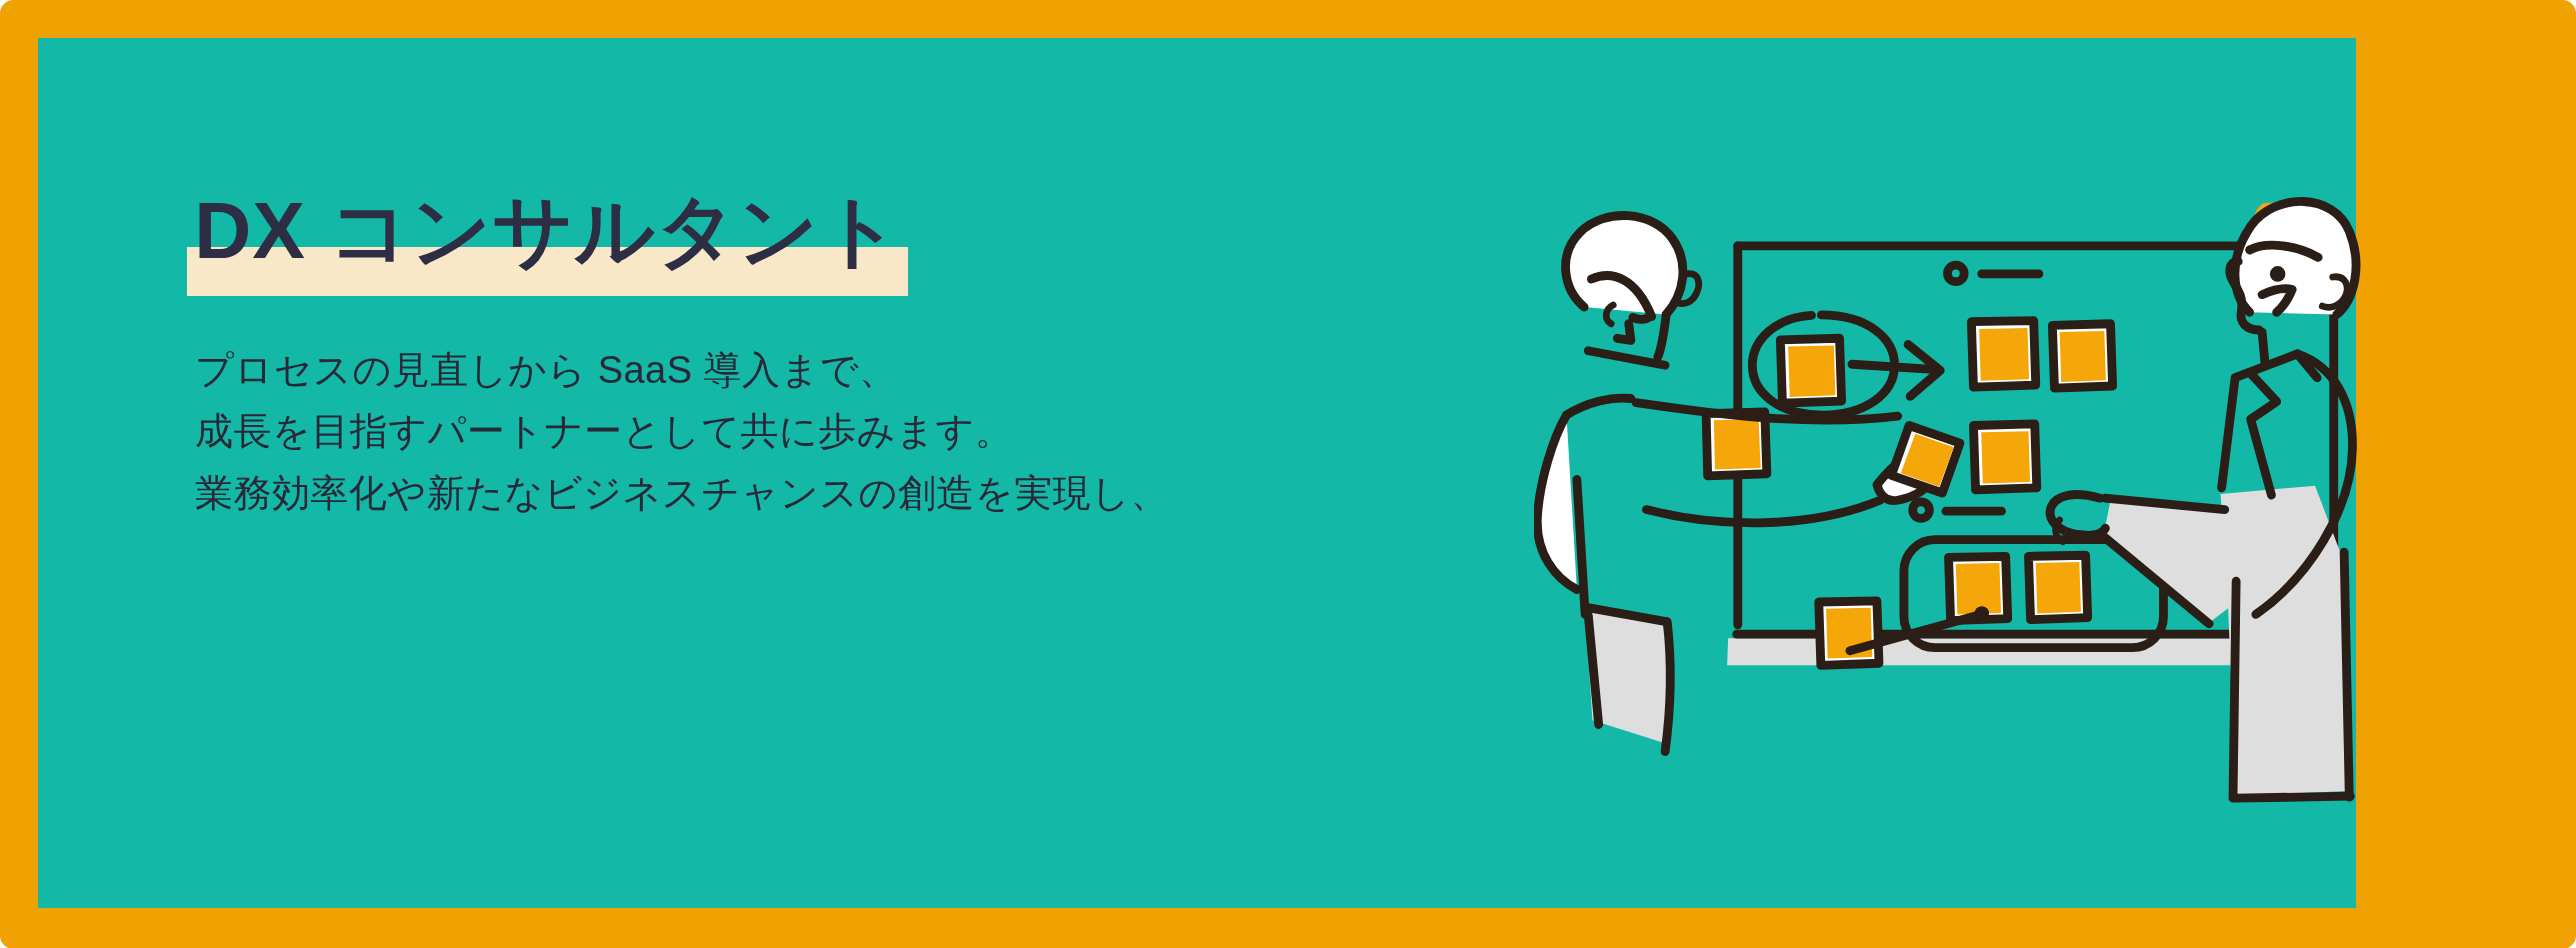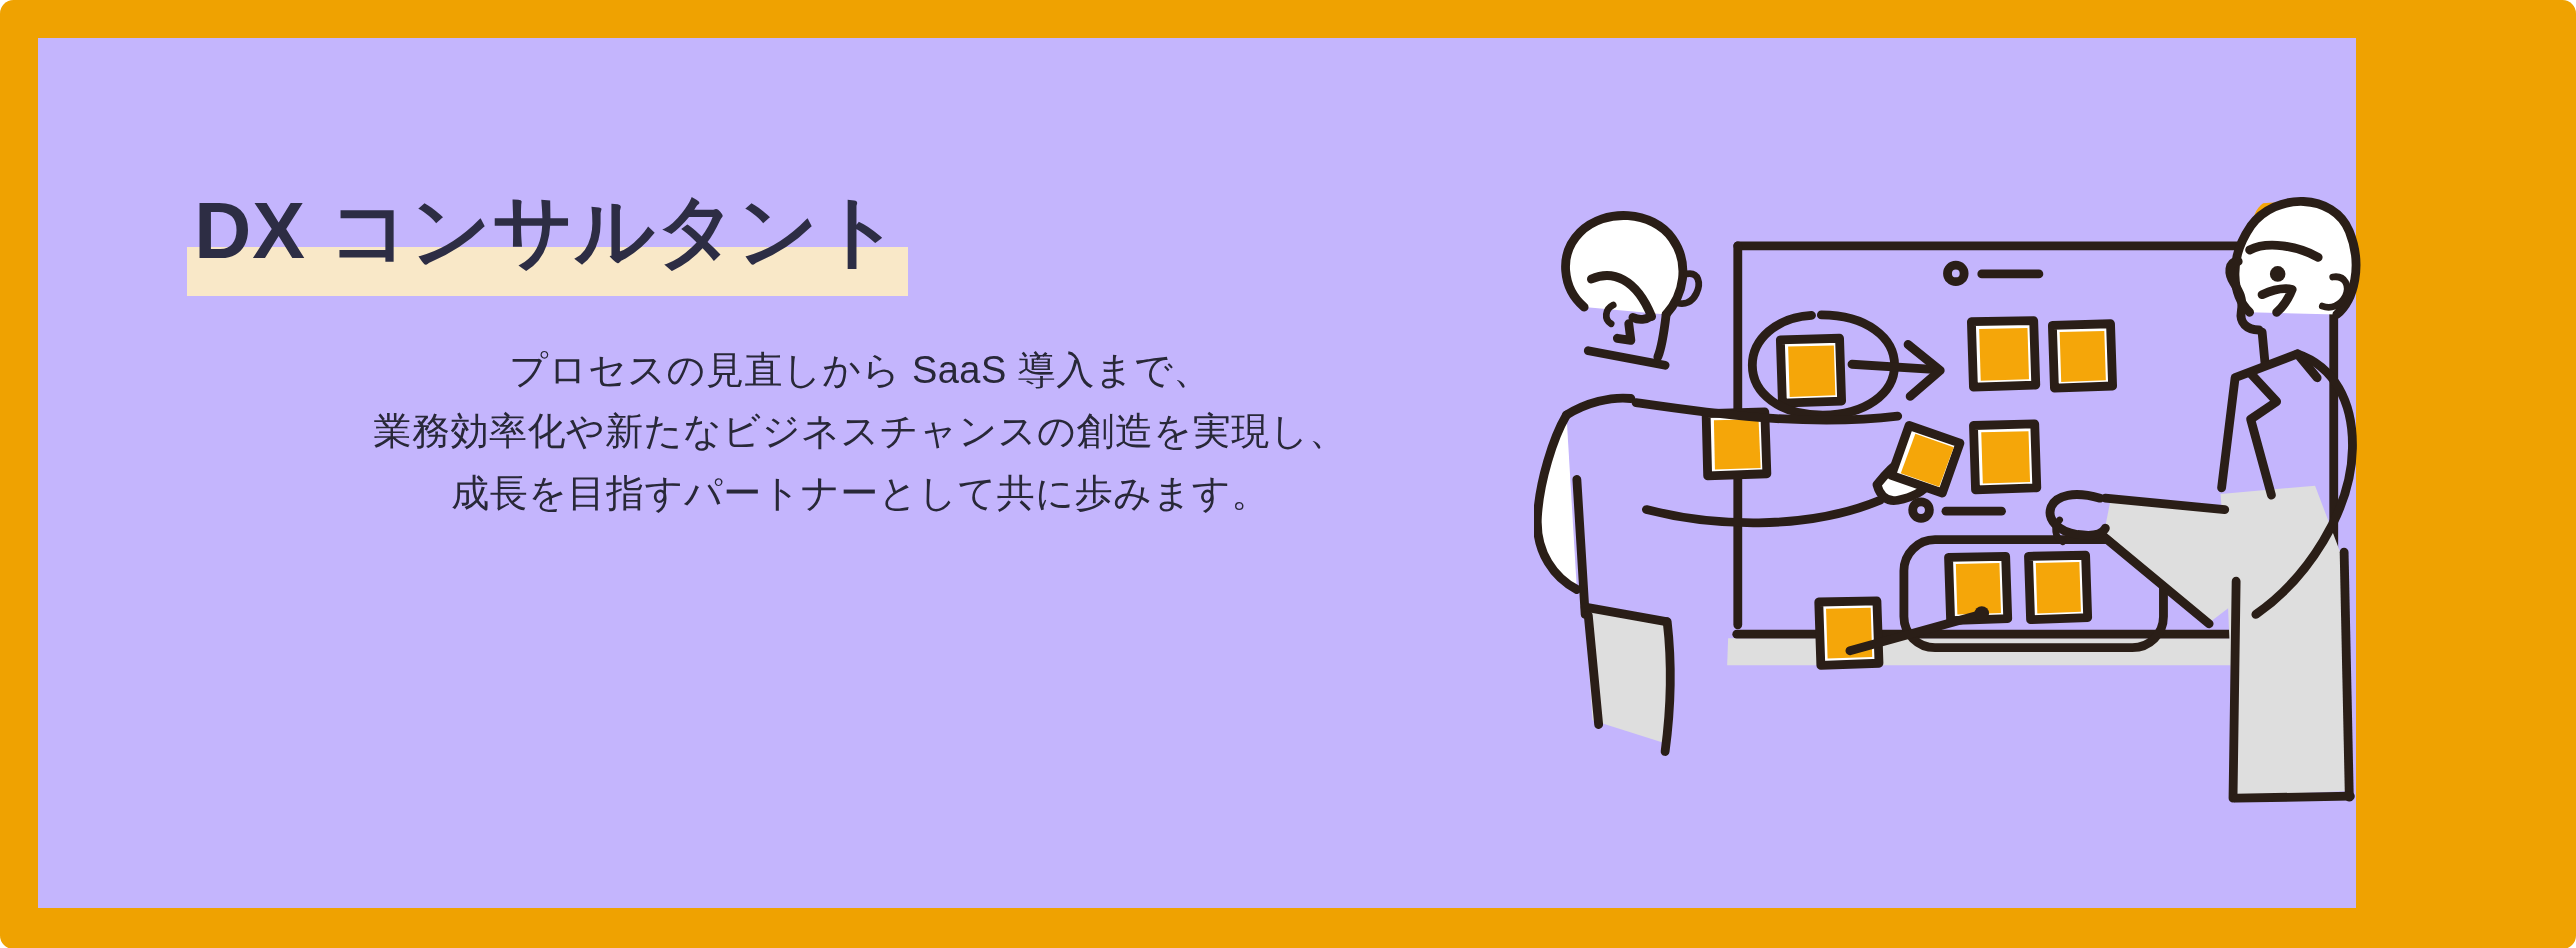--- a/index.html
+++ b/index.html
@@ -18,21 +18,21 @@
     width: 2576px; height: 949px;
     box-sizing: border-box;
     background: var(--accent, #EFA201);
     border-radius: 13.5px;
     overflow: hidden;
   }
   #panel {
     position: absolute;
     left: 38px; top: 38px;
     width: 2318px; height: 870px;
-    background: #c4b5fd;
+    background: #14b8a6;
     box-sizing: border-box;
   }
 
   
   #text-col {
     position: absolute;
     left: 114px; top: 140px;
     width: 1350px;
   }
 
@@ -56,27 +56,26 @@
     font-size: 79px;
     font-weight: 700;
     letter-spacing: 0.012em;
     line-height: 1.34;
     color: var(--ink, #2D2D44);
     white-space: nowrap;
   }
 
   #body-copy {
     margin-top: 56px;
-    margin-left: 67px;
+    margin-left: 43px;
     color: var(--body-ink, #282838);
     font-size: 38px;
     font-weight: 400;
     line-height: 1.62;
     letter-spacing: 0.012em;
-    text-align: center;
   }
   #body-copy .ln { display: block; white-space: nowrap; }
 
   
   #illustration {
     position: absolute;
     left: 1496px; top: 130px;
     width: 935px; height: 706px;
   }
   #illustration svg { display: block; width: 100%; height: 100%; }
@@ -89,22 +88,22 @@
 
     <div id="text-col">
 
       <div id="title-wrap">
         <div id="title-highlight"></div>
         <h1 id="page-title">DX コンサルタント</h1>
       </div>
 
       <div id="body-copy">
         <span class="ln">プロセスの見直しから SaaS 導入まで、</span>
+        <span class="ln">成長を目指すパートナーとして共に歩みます。</span>
         <span class="ln">業務効率化や新たなビジネスチャンスの創造を実現し、</span>
-        <span class="ln">成長を目指すパートナーとして共に歩みます。</span>
       </div>
 
     </div>
 
     <div id="illustration">
       <svg viewBox="0 0 1800 1360" xmlns="http://www.w3.org/2000/svg">
         <defs>
           <style>
             .st  { fill:none; stroke:#2A1E17; stroke-width:17; stroke-linecap:round; stroke-linejoin:round; }
             .stt { fill:none; stroke:#2A1E17; stroke-width:13; stroke-linecap:round; stroke-linejoin:round; }

